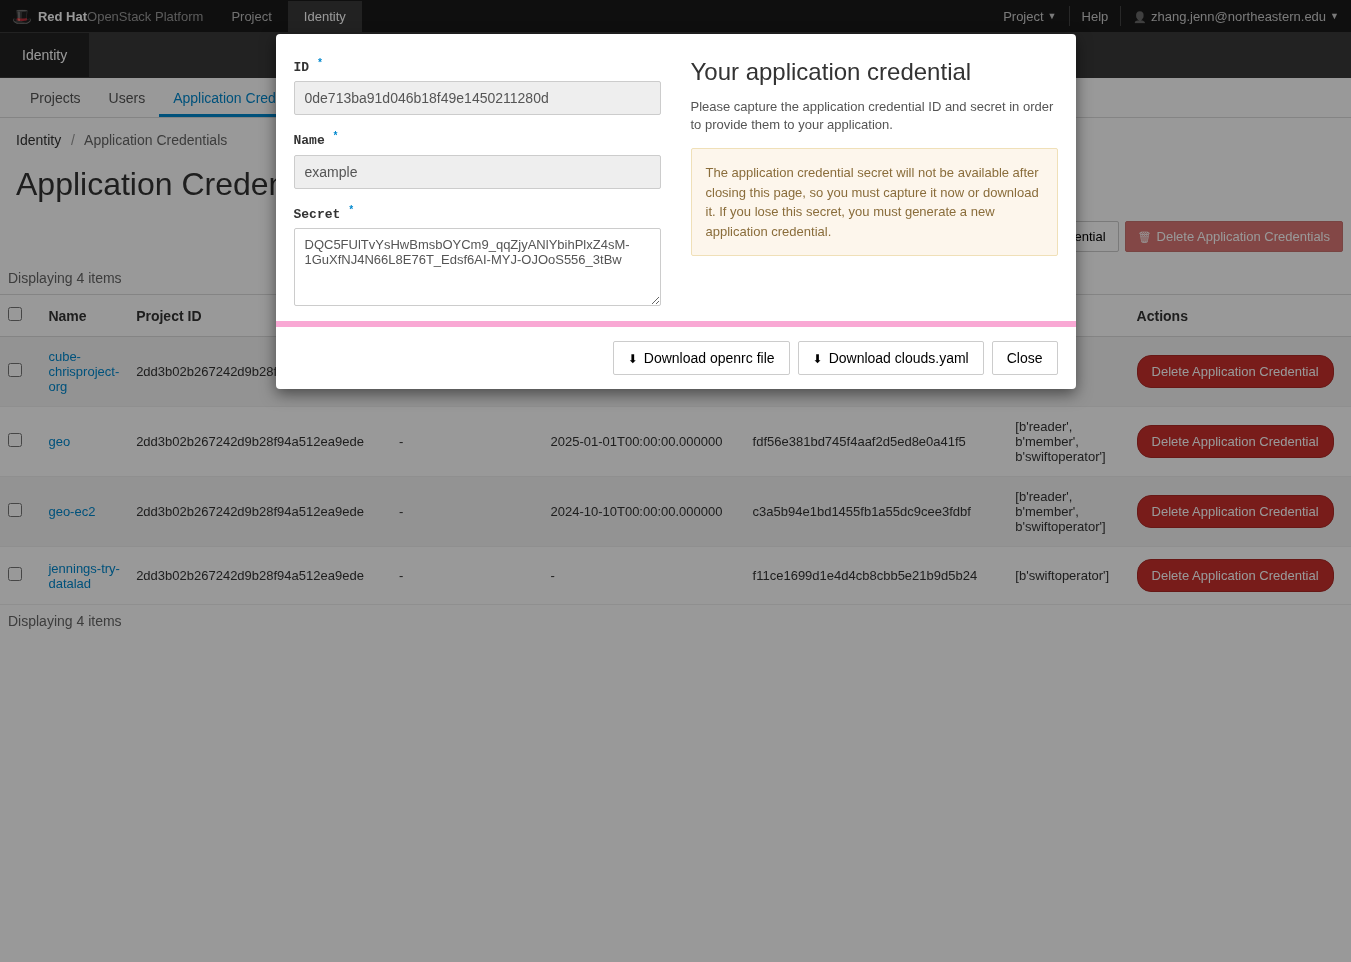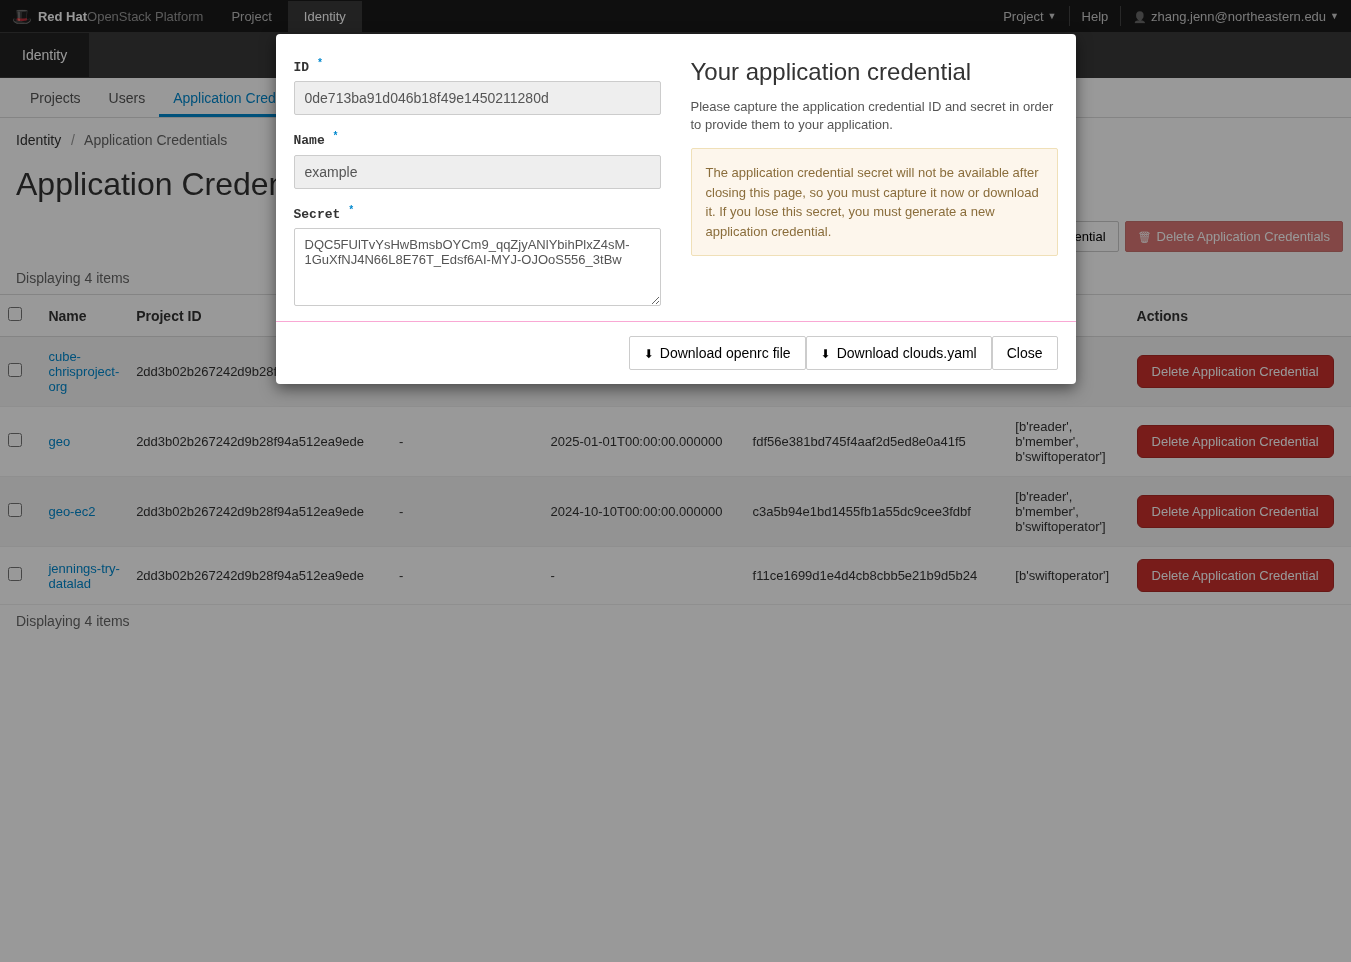--- a/index.html
+++ b/index.html
@@ -120,21 +120,21 @@
   align-items: center;
   gap: 5px;
 }
 .btn-danger {
   background: #c9302c;
   border-color: #ac2925;
   color: #fff;
 }
 .btn-danger.disabled { opacity: 0.65; }
 .item-count {
-  padding: 8px 16px;
+  padding: 8px 8px;
   color: #666;
   font-size: 14px;
 }
 table {
   width: 100%;
   border-collapse: collapse;
 }
 th {
   text-align: left;
   padding: 12px 8px;
@@ -152,21 +152,21 @@
   color: #333;
 }
 tr:nth-child(odd) td { background: #f5f5f5; }
 .name-link { color: #0088ce; cursor: pointer; }
 .cb { width: 14px; height: 14px; }
 .btn-delete-row {
   background: #c9302c;
   color: #fff;
   border: 1px solid #ac2925;
   padding: 8px 14px;
-  border-radius: 6px;
+  border-radius: 14px;
   cursor: pointer;
   font-size: 13px;
 }
 .col-cb { width: 40px; }
 .col-name { width: 60px; }
 .col-proj { width: 260px; }
 .col-desc { width: 150px; }
 .col-exp { width: 200px; }
 .col-id { width: 260px; }
 .col-roles { width: 120px; }
@@ -240,24 +240,25 @@
 .warning-box {
   background: #fdf6ec;
   border: 1px solid #f0e0b8;
   padding: 14px;
   border-radius: 2px;
   font-size: 13px;
   color: #8a6d3b;
   line-height: 1.5;
 }
 .modal-footer {
-  border-top: 1px solid #f9a8d4;
+  border-top: 6px solid #f9a8d4;
   padding: 14px 18px;
   display: flex;
   justify-content: flex-end;
+  gap: 8px;
 }
 .modal-btn {
   padding: 8px 14px;
   border: 1px solid #ccc;
   background: #fff;
   border-radius: 2px;
   cursor: pointer;
   font-size: 14px;
   display: inline-flex;
   align-items: center;

